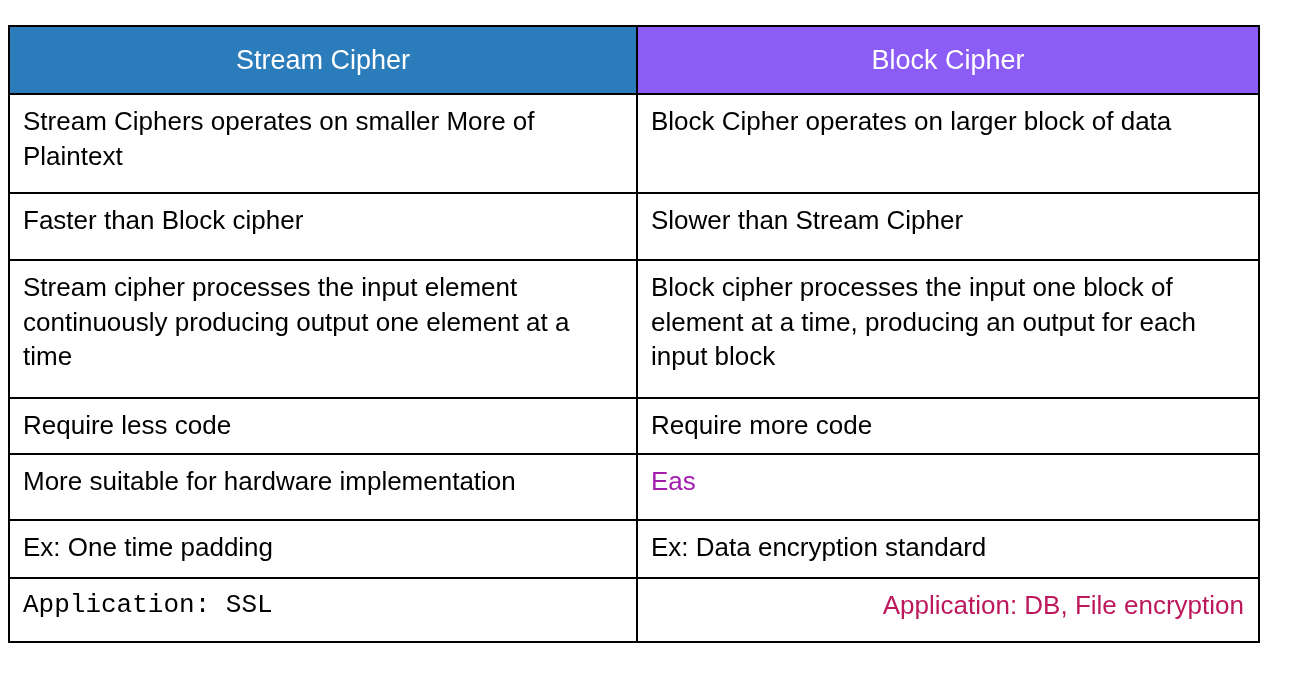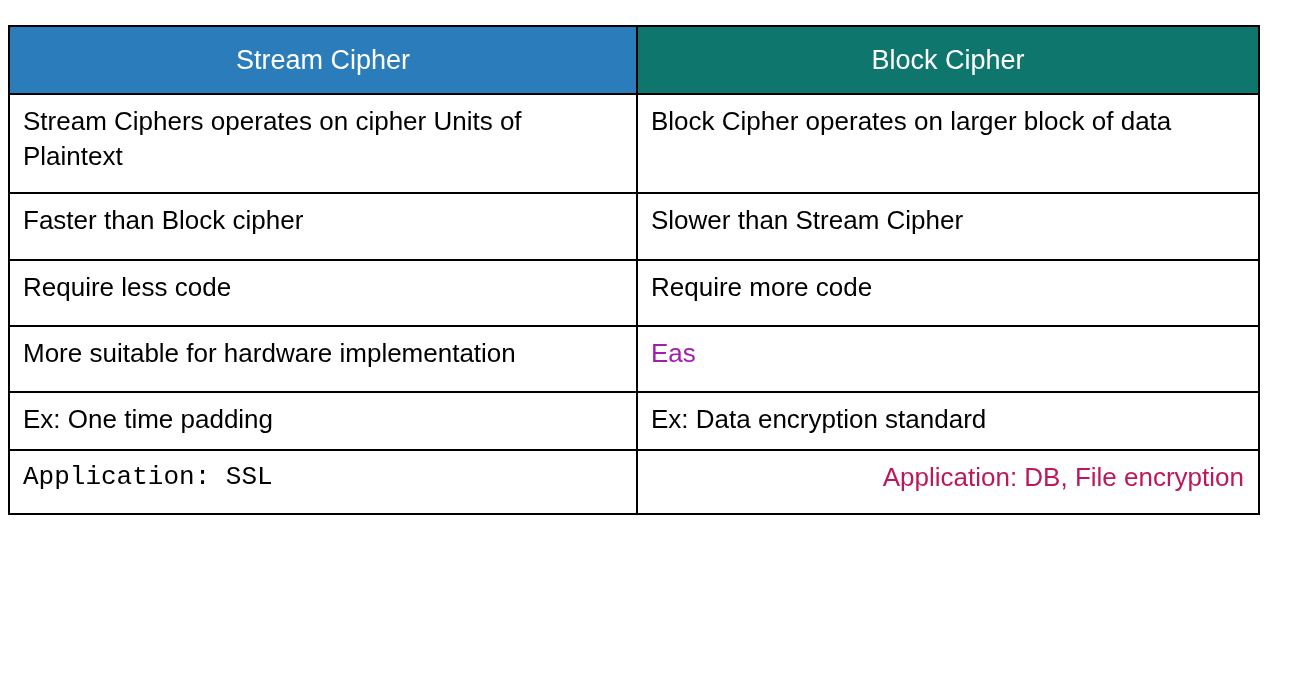--- a/index.html
+++ b/index.html
@@ -63,49 +63,53 @@
     font-size: 26px;
     line-height: 1.33;
     padding: 9px 14px 10px 13px;
     text-align: left;
   }
 
   
   tr[data-row="0"] td { height: 99px; }
   tr[data-row="1"] td { height: 67px; }
   tr[data-row="2"] td { height: 138px; }
-  tr[data-row="3"] td { height: 66px; }
+  tr[data-row="3"] td { height: 56px; }
   tr[data-row="4"] td { height: 66px; margin-left: 36px; }
   tr[data-row="5"] td { height: 58px; }
   tr[data-row="6"] td { height: 64px; }
 </style>
 </head>
 <body>
 
 <div id="page">
   <div class="table-wrap">
     <table class="cmp">
       <colgroup>
         <col class="col-left">
         <col class="col-right">
       </colgroup>
       <thead>
         <tr>
           <th style="background: rgb(43, 124, 186); color: rgb(255, 255, 255); border-color: rgb(0, 0, 0);">Stream Cipher</th>
-          <th style="background: #0f766e; color: rgb(255, 255, 255); border-color: rgb(0, 0, 0); margin-top: 36px;">Block Cipher</th>
+          <th style="background: #8b5cf6; color: rgb(255, 255, 255); border-color: rgb(0, 0, 0); margin-top: 36px;">Block Cipher</th>
         </tr>
       </thead>
       <tbody>
         <tr data-row="0">
-          <td style="border-color: rgb(0, 0, 0); color: rgb(0, 0, 0);">Stream Ciphers operates on cipher Units of Plaintext</td>
+          <td style="border-color: rgb(0, 0, 0); color: rgb(0, 0, 0);">Stream Ciphers operates on smaller More of Plaintext</td>
           <td style="border-color: rgb(0, 0, 0); color: rgb(0, 0, 0);">Block Cipher operates on larger block of data</td>
         </tr>
         <tr data-row="1">
           <td style="border-color: rgb(0, 0, 0); color: rgb(0, 0, 0);">Faster than Block cipher</td>
           <td style="border-color: rgb(0, 0, 0); color: rgb(0, 0, 0);">Slower than Stream Cipher</td>
+        </tr>
+        <tr data-row="2">
+          <td style="border-color: rgb(0, 0, 0); color: rgb(0, 0, 0);">Stream cipher processes the input element continuously producing output one element at a time</td>
+          <td style="border-color: rgb(0, 0, 0); color: rgb(0, 0, 0);">Block cipher processes the input one block of element at a time, producing an output for each input block</td>
         </tr>
         <tr data-row="3">
           <td style="border-color: rgb(0, 0, 0); color: rgb(0, 0, 0);">Require less code</td>
           <td style="border-color: rgb(0, 0, 0); color: rgb(0, 0, 0);">Require more code</td>
         </tr>
         <tr data-row="4">
           <td style="border-color: rgb(0, 0, 0); color: rgb(0, 0, 0);">More suitable for hardware implementation</td>
           <td style="border-color: rgb(0, 0, 0); color: #a21caf;">Eas</td>
         </tr>
         <tr data-row="5">

